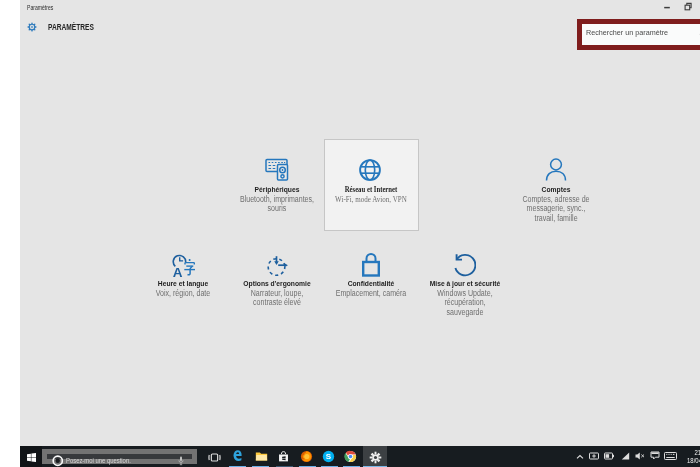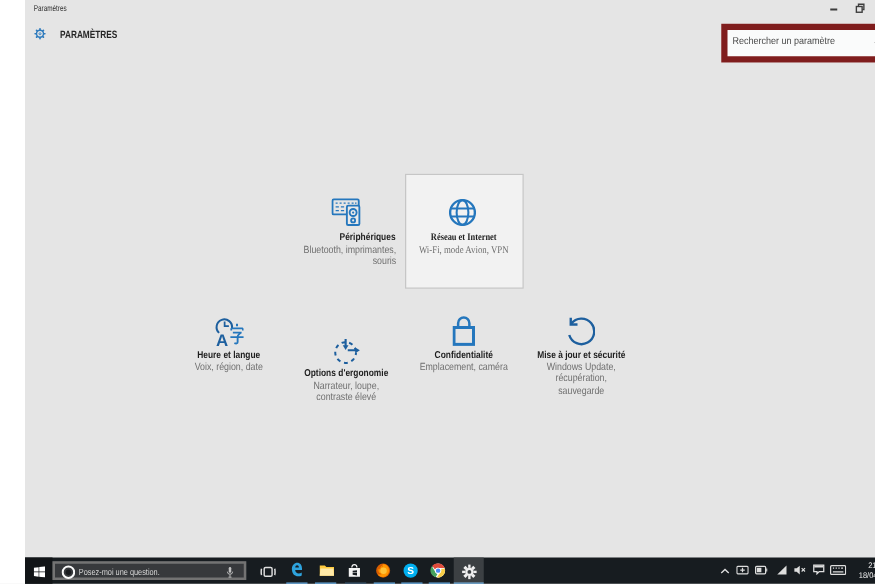--- a/index.html
+++ b/index.html
@@ -15,21 +15,21 @@
 #searchbox span { position:absolute; left:4.5px; top:3.5px; font-size:8px; color:#4a4a4a; transform:scaleX(0.9); transform-origin:left; }
 
 .tile { position:absolute; width:94px; text-align:center; }
 .tile .ic { height:40px; display:flex; align-items:flex-end; justify-content:center; }
 .tile .t { margin-top:4px; font-size:8px; font-weight:bold; color:#1d1d1d; line-height:9.5px; transform:scaleX(0.84); }
 .row2 .t { margin-top:2px; }
 .tile .s { margin-top:0px; font-size:8.3px; color:#6f6f6f; line-height:9.7px; transform:scaleX(0.85); }
 #hover { position:absolute; left:303.5px; top:139px; width:95px; height:92px; background:#f2f2f2; border:1px solid #c6c6c6; }
 
 #taskbar { position:absolute; left:0; top:446px; width:700px; height:21px; background:#171c20; }
-#cortana { position:absolute; left:22px; top:3px; width:155px; height:14.5px; background:#37393c; border:2px solid #737373; }
+#cortana { position:absolute; left:22px; top:3px; width:155px; height:14.5px; background:#37393c; border:5px solid #737373; }
 #cortana .ph { position:absolute; left:19px; top:2.8px; font-size:7.1px; color:#d6d6d6; transform:scaleX(0.83); transform-origin:left; }
 .tbico { position:absolute; top:4px; width:13px; height:13px; }
 .runline { position:absolute; top:19.5px; height:1.5px; background:#6ab0e8; }
 #clock { position:absolute; right:-3px; top:2.5px; width:42px; text-align:center; font-size:6.5px; color:#f2f2f2; line-height:8.2px; transform:scaleX(0.92); }
 .tico { position:absolute; top:4px; color:#e8e8e8; font-size:9px; }
 </style>
 </head>
 <body>
 <div id="win">
 
@@ -67,21 +67,21 @@
   <div id="searchbox">
       <span>Rechercher un paramètre</span>
     <svg style="position:absolute;right:3px;top:3px;" width="8" height="8" viewBox="0 0 10 10">
         <circle cx="6.2" cy="3.8" r="2.7" fill="none" stroke="#8a8a8a" stroke-width="1"></circle>
         <line x1="4.2" y1="5.8" x2="1" y2="9" stroke="#8a8a8a" stroke-width="1"></line>
       </svg>
   </div>
 
   <div id="hover"></div>
 
-  <div class="tile" style="left:210px; top:141px;text-align:right;">
+  <div class="tile" style="left:210px; top:141px;">
     <div class="ic">
         <svg width="24" height="23" viewBox="0 0 24 23" fill="none" stroke="#2577bd" stroke-width="1.5">
       <rect x="1" y="1.5" width="21" height="12" rx="1"></rect>
       <g stroke-width="1.1">
       <path d="M3.5 4.5 h1.6 M6.7 4.5 h1.6 M9.9 4.5 h1.6 M13.1 4.5 h1.6 M16.3 4.5 h1.6 M19 4.5 h1.2"></path>
       <path d="M3.5 7.5 h2.6 M7.7 7.5 h2.6"></path>
       <path d="M3.5 10.5 h2.6 M7.7 10.5 h2.6"></path>
       </g>
       <rect x="12.5" y="6.5" width="10" height="15.5" rx="1" fill="#e9e9e9"></rect>
       <circle cx="17.5" cy="12" r="2.8"></circle>
@@ -96,20 +96,30 @@
     <div class="ic">
         <svg width="22" height="22" viewBox="0 0 22 22" fill="none" stroke="#2577bd" stroke-width="1.65" style="margin-left:-2px;">
       <circle cx="11" cy="11" r="9.9" stroke-width="1.9"></circle>
       <ellipse cx="11" cy="11" rx="4.7" ry="9.9"></ellipse>
       <line x1="1.3" y1="7.8" x2="20.7" y2="7.8"></line>
       <line x1="1.3" y1="14.2" x2="20.7" y2="14.2"></line>
     </svg>
       </div>
     <div class="t">Réseau et Internet</div>
     <div class="s">Wi-Fi, mode Avion, VPN</div>
+  </div>
+  <div class="tile" style="left:489px; top:141px;">
+    <div class="ic">
+        <svg width="22" height="23" viewBox="0 0 22 23" fill="none" stroke="#2577bd" stroke-width="1.5">
+      <circle cx="11" cy="6.5" r="5.4"></circle>
+      <path d="M1.5 22.5 C1.5 16.5 5.5 13.2 11 13.2 C16.5 13.2 20.5 16.5 20.5 22.5"></path>
+    </svg>
+      </div>
+    <div class="t">Comptes</div>
+    <div class="s">Comptes, adresse de<br>messagerie, sync.,<br>travail, famille</div>
   </div>
 
   <div class="tile row2" style="left:116px; top:237px;">
     <div class="ic">
         <svg width="24" height="23" viewBox="0 0 24 23">
       <g fill="none" stroke="#1d5f9e">
         <path d="M14.6 8.6 A6.2 6.2 0 1 0 4.3 12.3" stroke-width="1.6"></path>
         <path d="M8.7 3.2 V6.9 H12.1" stroke-width="1.4"></path>
       </g>
       <text x="1.8" y="22.6" font-size="13.5" font-weight="bold" fill="#1d5f9e" font-family="Liberation Sans" textLength="10.5">A</text>
@@ -118,21 +128,21 @@
         <path d="M14.0 8.6 H23.3 M14.0 8.6 V10.4 M23.3 8.6 V10.4" stroke-width="1.4"></path>
         <path d="M15.3 12.1 H22.3" stroke-width="1.4"></path>
         <path d="M13.3 15.6 H24" stroke-width="1.4"></path>
         <path d="M21.4 12.1 C20.3 13.5 19.1 14.1 19.1 15.3 V19.5 C19.1 20.9 17.9 21.1 16.5 20.5" stroke-width="1.5"></path>
       </g>
     </svg>
       </div>
     <div class="t">Heure et langue</div>
     <div class="s">Voix, région, date</div>
   </div>
-  <div class="tile row2" style="left:210px; top:252px;">
+  <div class="tile row2" style="left:210px; top:237px;">
     <div class="ic">
         <svg width="25" height="22" viewBox="0 0 25 22">
       <g fill="none" stroke="#1d5f9e">
       <circle cx="11.5" cy="12" r="8.3" stroke-width="1.6" stroke-dasharray="3.1 3.0" stroke-dashoffset="1"></circle>
       <path d="M11.5 1.2 V7.4" stroke-width="1.7"></path>
       <path d="M13.2 10.2 H19.8" stroke-width="1.7"></path>
       </g>
       <path d="M9.2 6.2 L11.5 9.9 L13.8 6.2 Z" fill="#1d5f9e"></path>
       <path d="M19.2 8.0 L22.9 10.2 L19.2 12.5 Z" fill="#1d5f9e"></path>
     </svg>

